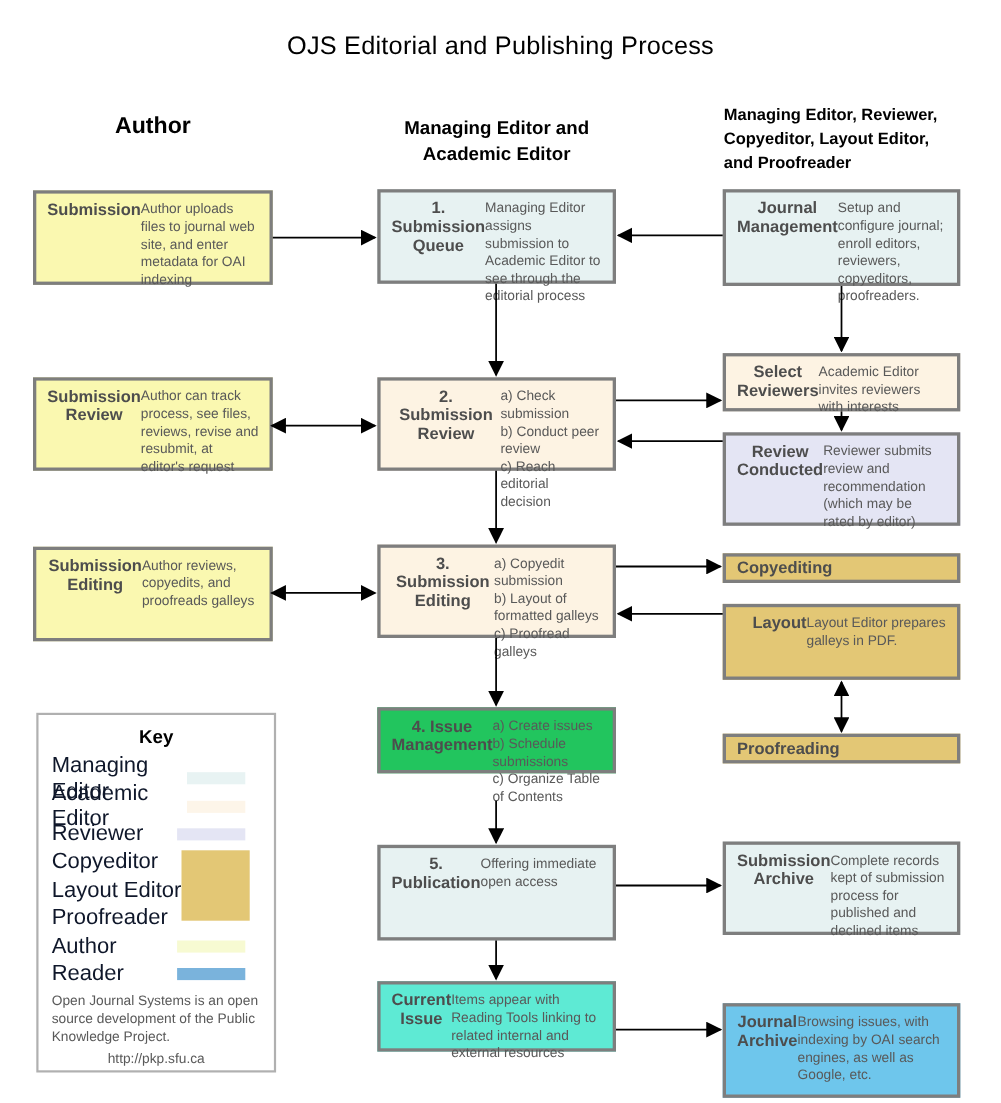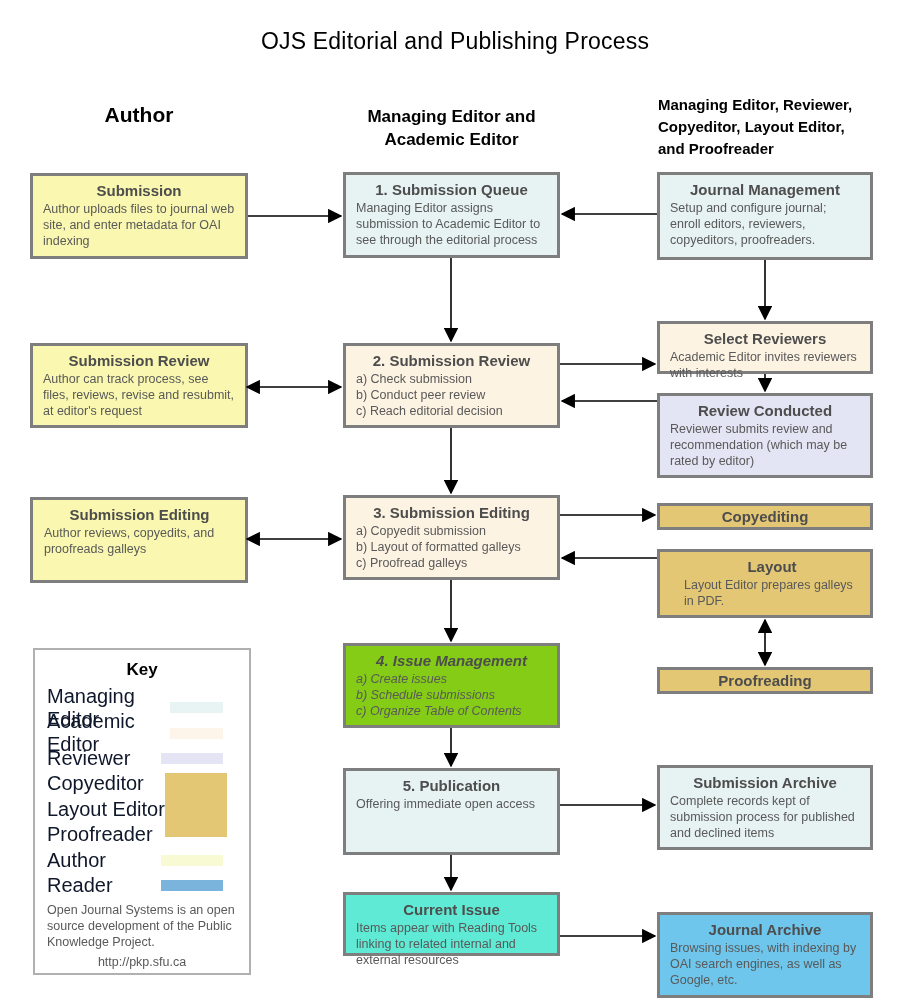--- a/index.html
+++ b/index.html
@@ -8,21 +8,21 @@
 
   .diagram-title{position:absolute;left:0;top:28px;width:910px;text-align:center;
     font-size:23px;color:#000;letter-spacing:0.2px;}
 
   .col-header{position:absolute;font-weight:bold;color:#000;white-space:pre-line;}
   .hdr-author{left:30px;top:103px;width:218px;text-align:center;font-size:21px;}
   .hdr-mid{left:343px;top:106px;width:217px;text-align:center;font-size:17px;line-height:1.35;}
   .hdr-right{left:658px;top:94px;width:240px;text-align:left;font-size:15px;line-height:1.45;}
 
   .box{position:absolute;box-sizing:border-box;border:3px solid #7e7e7e;
-    display:flex;flex-direction:column;justify-content:flex-start;
+    display:flex;flex-direction:row;justify-content:space-between;
     padding:6px 10px;}
   .col-left{left:30px;width:218px;}
   .col-mid{left:343px;width:217px;}
   .col-right{left:657px;width:216px;}
   .box-title{font-size:15px;font-weight:bold;color:#4d4d4d;text-align:center;margin-bottom:2px;}
   .box-body{font-size:12.5px;color:#595959;line-height:1.28;text-align:left;white-space:pre-line;}
   .box-body:empty{display:none;}
 
   .key-box{position:absolute;left:33px;top:648px;width:218px;height:327px;
     box-sizing:border-box;border:2px solid #b0b0b0;background:#fff;}
@@ -77,21 +77,21 @@
     <div class="box-body">a) Check submission
 b) Conduct peer review
 c) Reach editorial decision</div>
   </div>
   <div class="box col-mid" style="top: 495px; height: 85px; background-color: rgb(253, 243, 227);">
     <div class="box-title">3. Submission Editing</div>
     <div class="box-body">a) Copyedit submission
 b) Layout of formatted galleys
 c) Proofread galleys</div>
   </div>
-  <div class="box col-mid" style="top: 643px; height: 85px; background-color: #84cc16; font-style: italic;">
+  <div class="box col-mid" style="top: 643px; height: 60px; background-color: #22c55e;">
     <div class="box-title">4. Issue Management</div>
     <div class="box-body">a) Create issues
 b) Schedule submissions
 c) Organize Table of Contents</div>
   </div>
   <div class="box col-mid" style="top: 768px; height: 87px; background-color: rgb(231, 242, 242);">
     <div class="box-title">5. Publication</div>
     <div class="box-body">Offering immediate open access</div>
   </div>
   <div class="box col-mid" style="top: 892px; height: 64px; background-color: #5eead4;">

